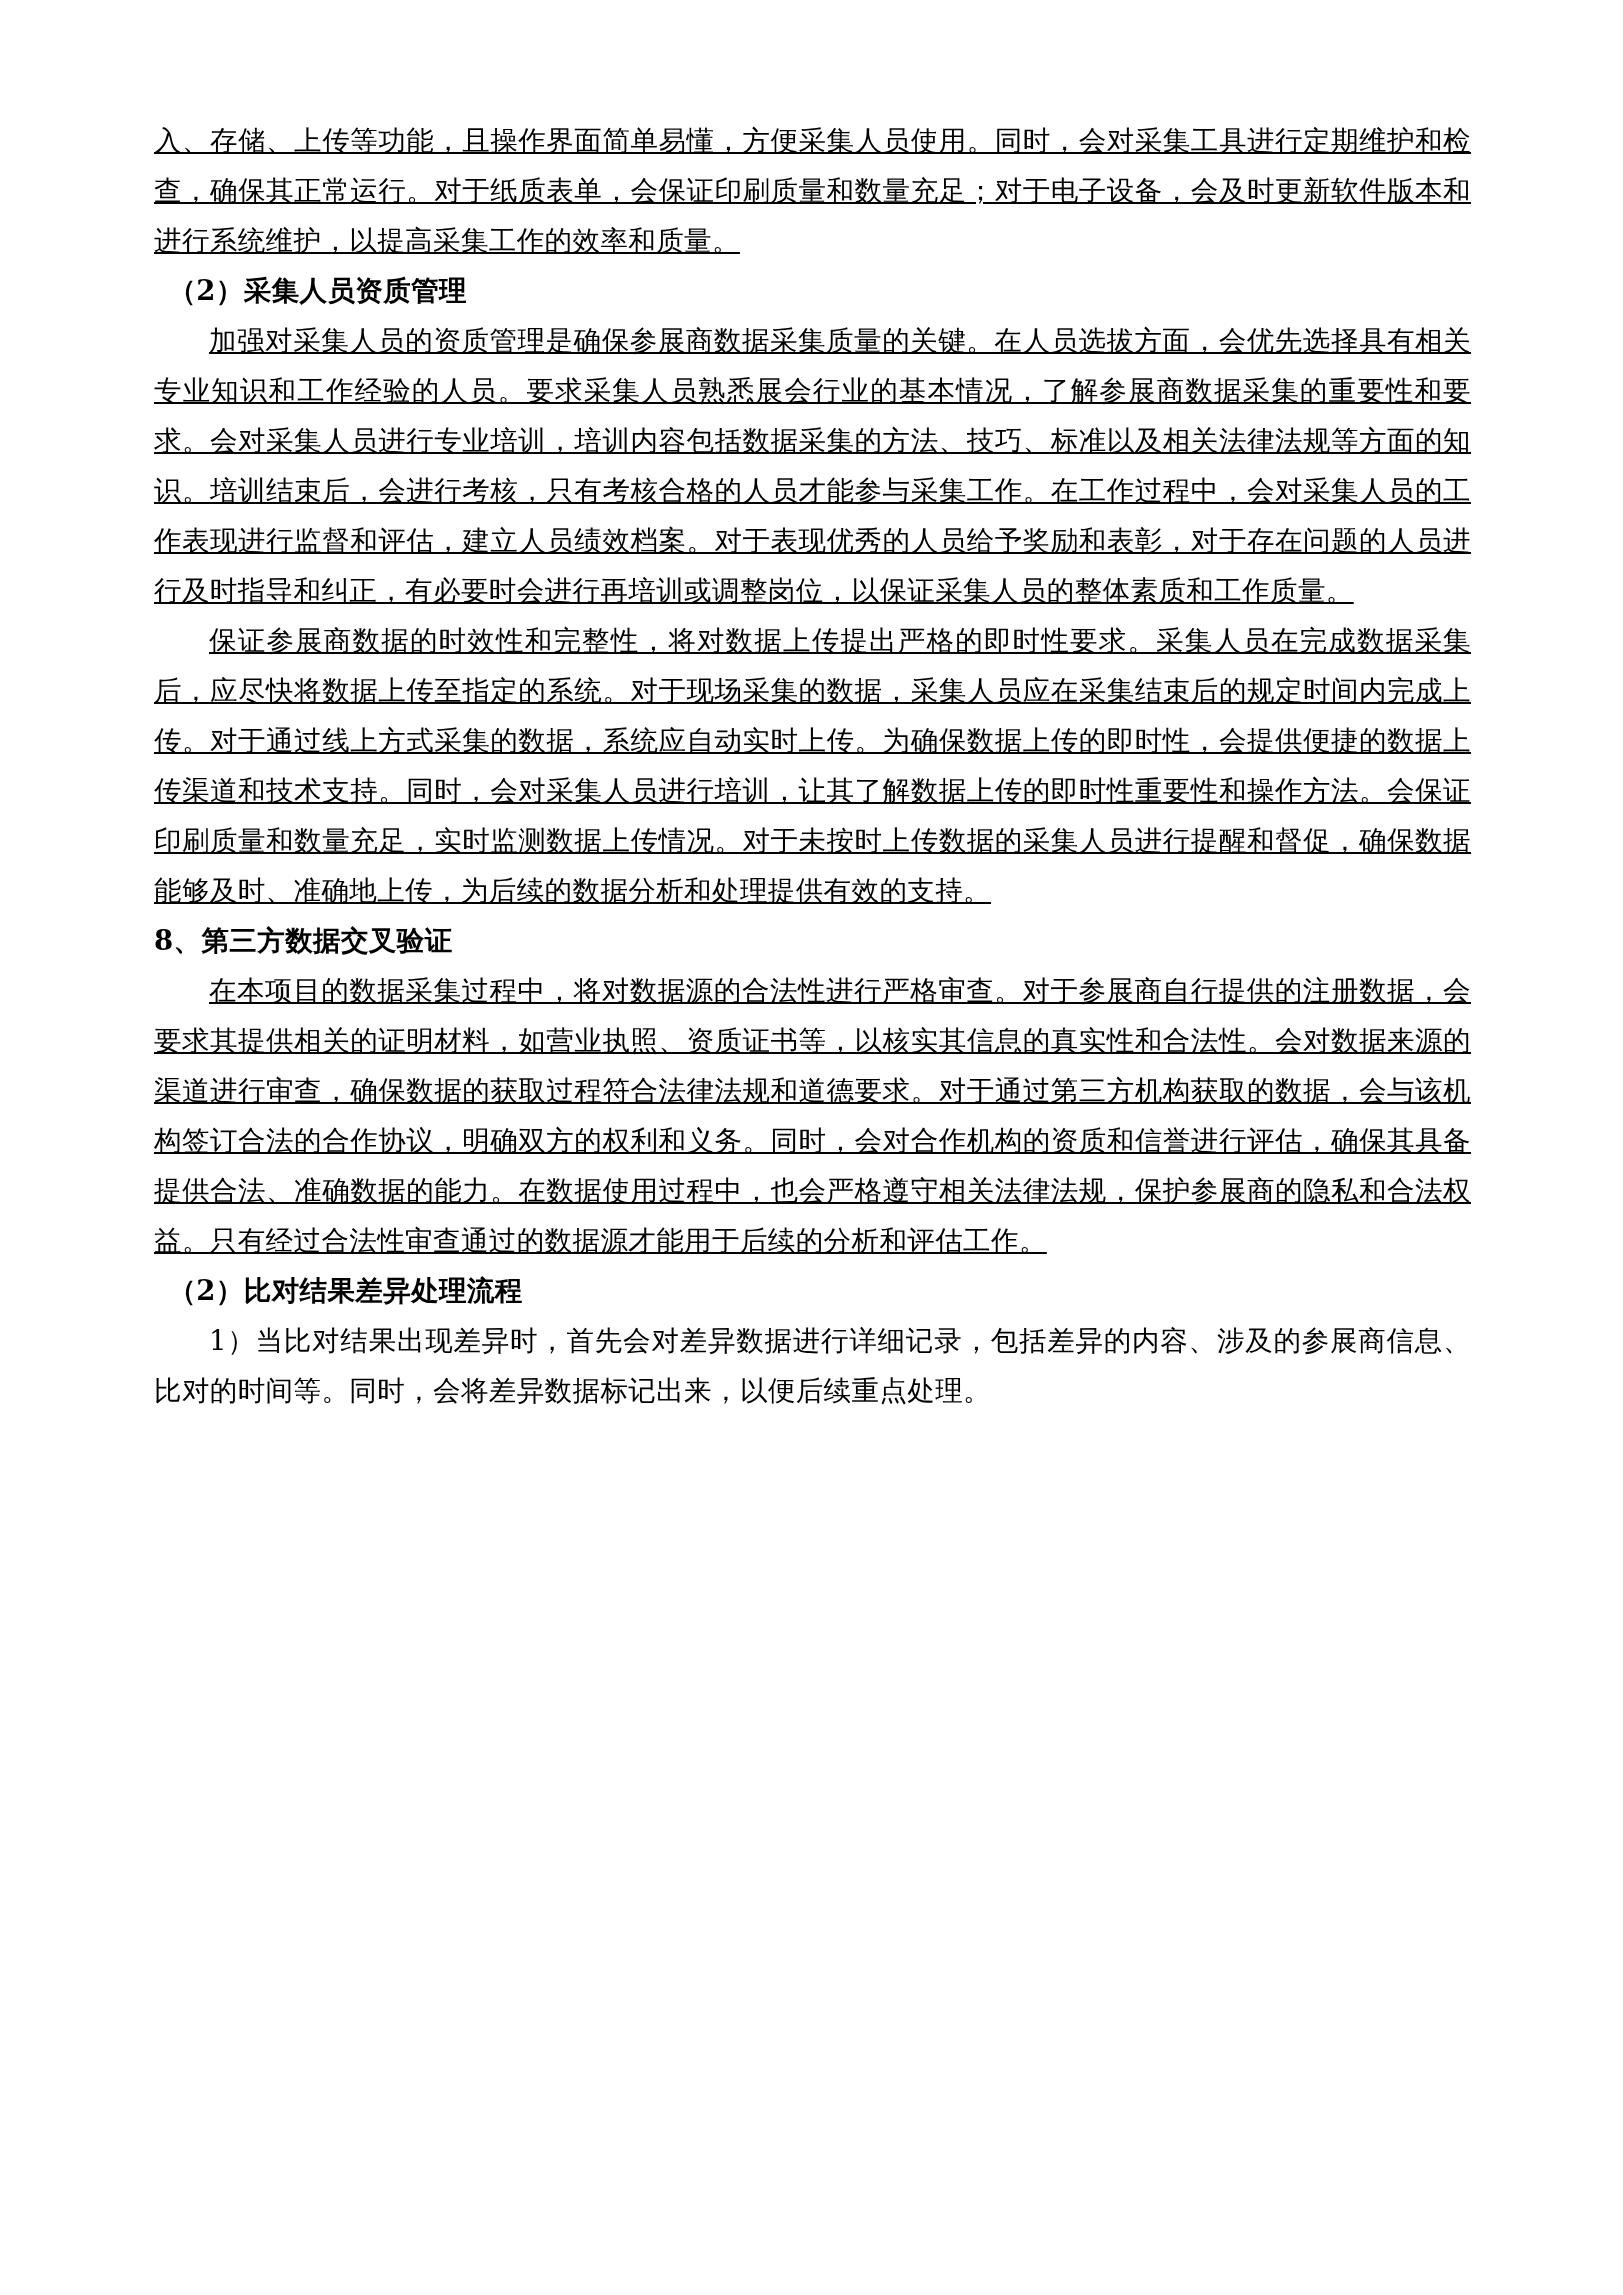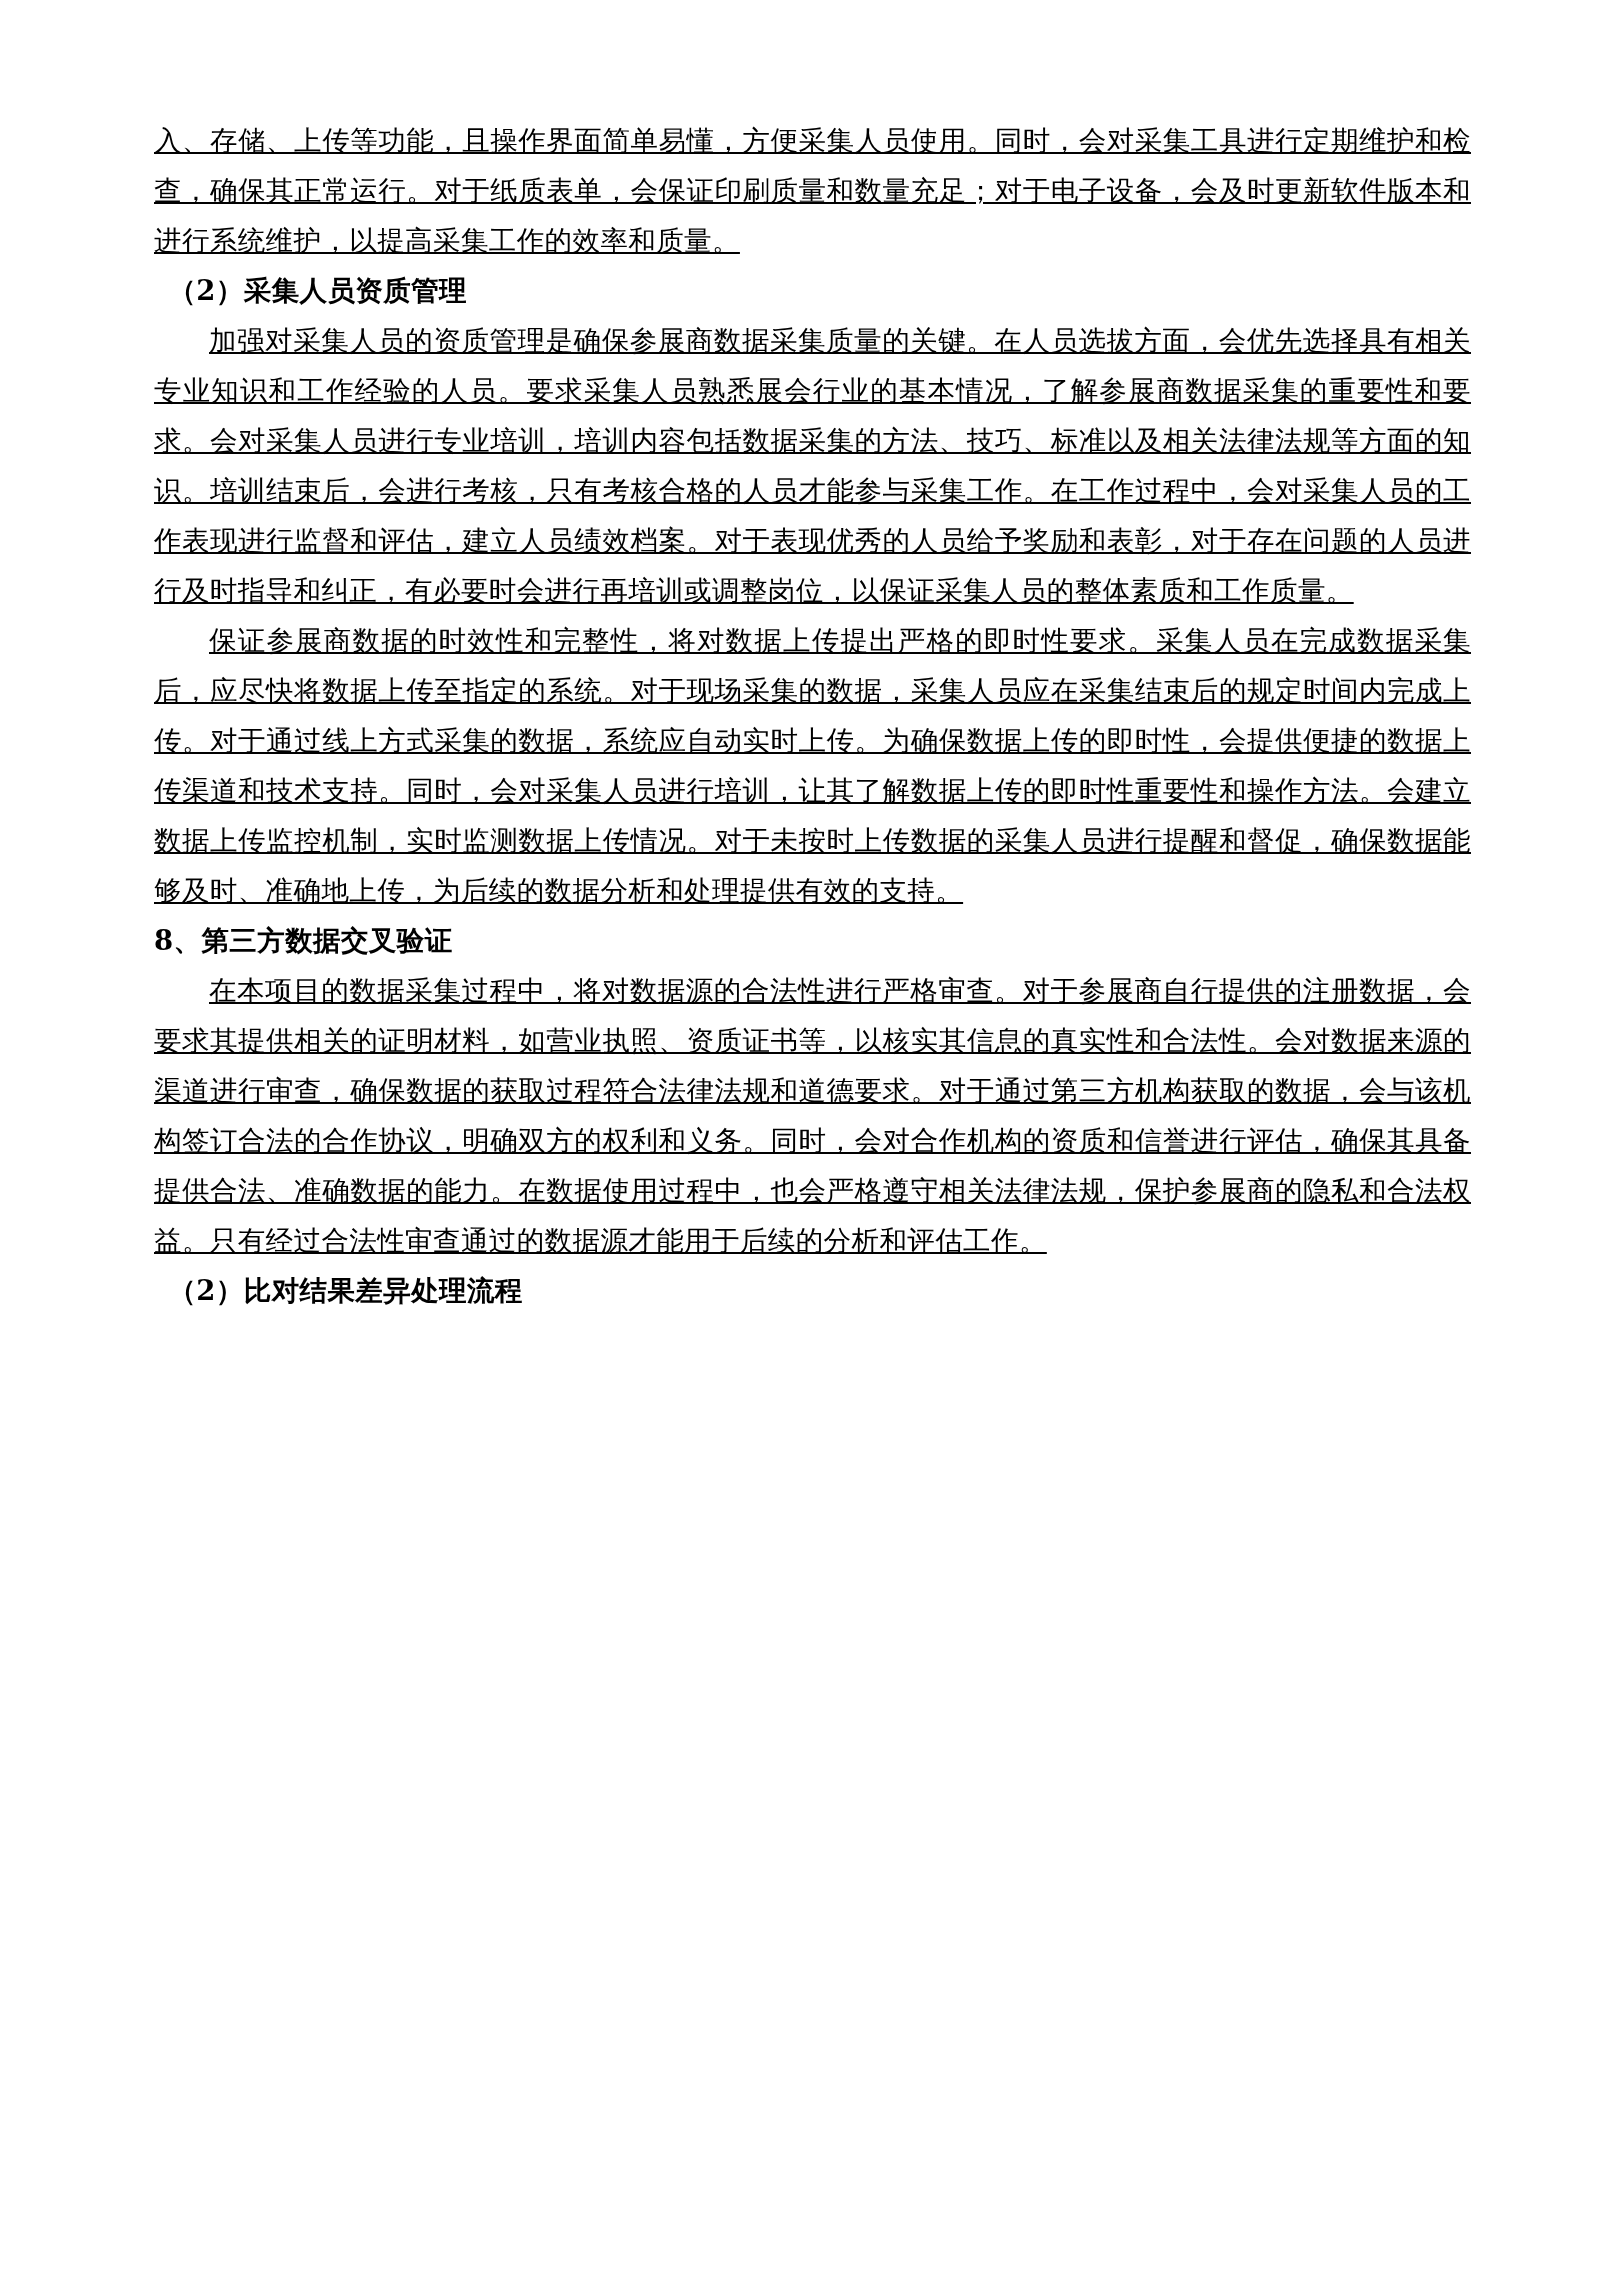--- a/index.html
+++ b/index.html
@@ -69,25 +69,26 @@
 <div id="page">
   <div id="content">
 
     <p class="para noindent">入、存储、上传等功能，且操作界面简单易懂，方便采集人员使用。同时，会对采集工具进行定期维护和检查，确保其正常运行。对于纸质表单，会保证印刷质量和数量充足；对于电子设备，会及时更新软件版本和进行系统维护，以提高采集工作的效率和质量。</p>
 
     <p class="heading sub">（2）采集人员资质管理</p>
 
     <p class="para">加强对采集人员的资质管理是确保参展商数据采集质量的关键。在人员选拔方面，会优先选择具有相关专业知识和工作经验的人员。要求采集人员熟悉展会行业的基本情况，了解参展商数据采集的重要性和要求。会对采集人员进行专业培训，培训内容包括数据采集的方法、技巧、标准以及相关法律法规等方面的知识。培训结束后，会进行考核，只有考核合格的人员才能参与采集工作。在工作过程中，会对采集人员的工作表现进行监督和评估，建立人员绩效档案。对于表现优秀的人员给予奖励和表彰，对于存在问题的人员进行及时指导和纠正，有必要时会进行再培训或调整岗位，以保证采集人员的整体素质和工作质量。</p>
 
 
-    <p class="para">保证参展商数据的时效性和完整性，将对数据上传提出严格的即时性要求。采集人员在完成数据采集后，应尽快将数据上传至指定的系统。对于现场采集的数据，采集人员应在采集结束后的规定时间内完成上传。对于通过线上方式采集的数据，系统应自动实时上传。为确保数据上传的即时性，会提供便捷的数据上传渠道和技术支持。同时，会对采集人员进行培训，让其了解数据上传的即时性重要性和操作方法。会建立数据上传监控机制，实时监测数据上传情况。对于未按时上传数据的采集人员进行提醒和督促，确保数据能够及时、准确地上传，为后续的数据分析和处理提供有效的支持。</p>
+    <p class="para">保证参展商数据的时效性和完整性，将对数据上传提出严格的即时性要求。采集人员在完成数据采集后，应尽快将数据上传至指定的系统。对于现场采集的数据，采集人员应在采集结束后的规定时间内完成上传。对于通过线上方式采集的数据，系统应自动实时上传。为确保数据上传的即时性，会提供便捷的数据上传渠道和技术支持。同时，会对采集人员进行培训，让其了解数据上传的即时性重要性和操作方法。会保证印刷质量和数量充足，实时监测数据上传情况。对于未按时上传数据的采集人员进行提醒和督促，确保数据能够及时、准确地上传，为后续的数据分析和处理提供有效的支持。</p>
 
     <p class="heading top">8、第三方数据交叉验证</p>
 
 
     <p class="para">在本项目的数据采集过程中，将对数据源的合法性进行严格审查。对于参展商自行提供的注册数据，会要求其提供相关的证明材料，如营业执照、资质证书等，以核实其信息的真实性和合法性。会对数据来源的渠道进行审查，确保数据的获取过程符合法律法规和道德要求。对于通过第三方机构获取的数据，会与该机构签订合法的合作协议，明确双方的权利和义务。同时，会对合作机构的资质和信誉进行评估，确保其具备提供合法、准确数据的能力。在数据使用过程中，也会严格遵守相关法律法规，保护参展商的隐私和合法权益。只有经过合法性审查通过的数据源才能用于后续的分析和评估工作。</p>
 
     <p class="heading sub">（2）比对结果差异处理流程</p>
 
+    <p class="listitem">1）当比对结果出现差异时，首先会对差异数据进行详细记录，包括差异的内容、涉及的参展商信息、比对的时间等。同时，会将差异数据标记出来，以便后续重点处理。</p>
 
   </div>
 </div>
 
 
 </body></html>

